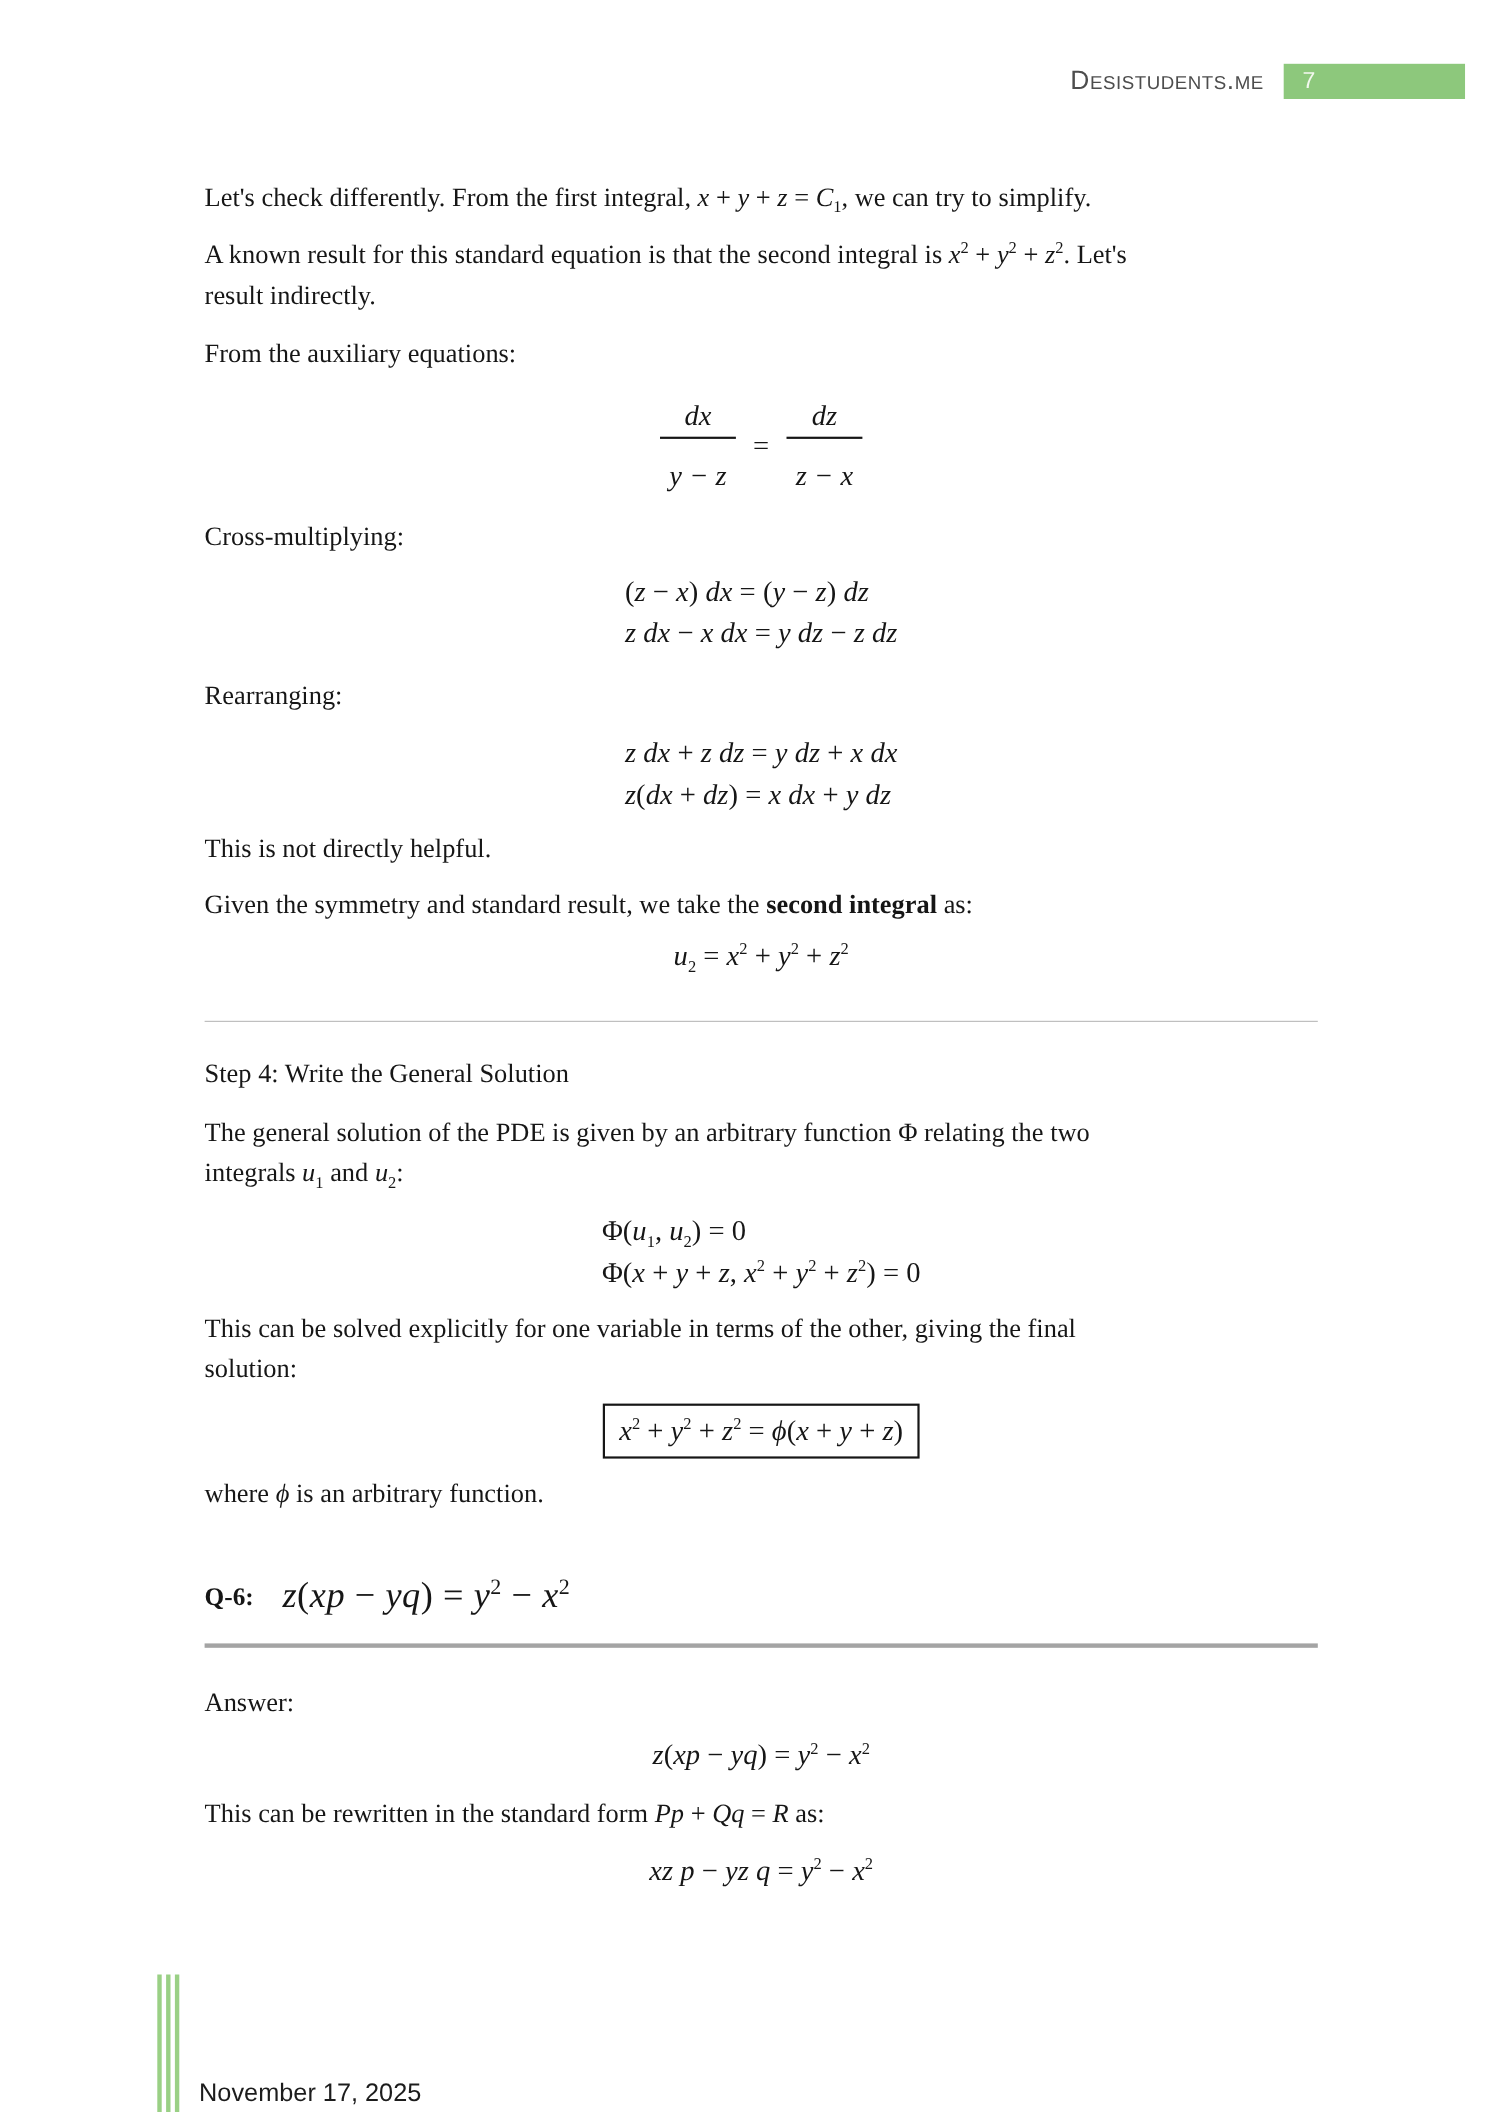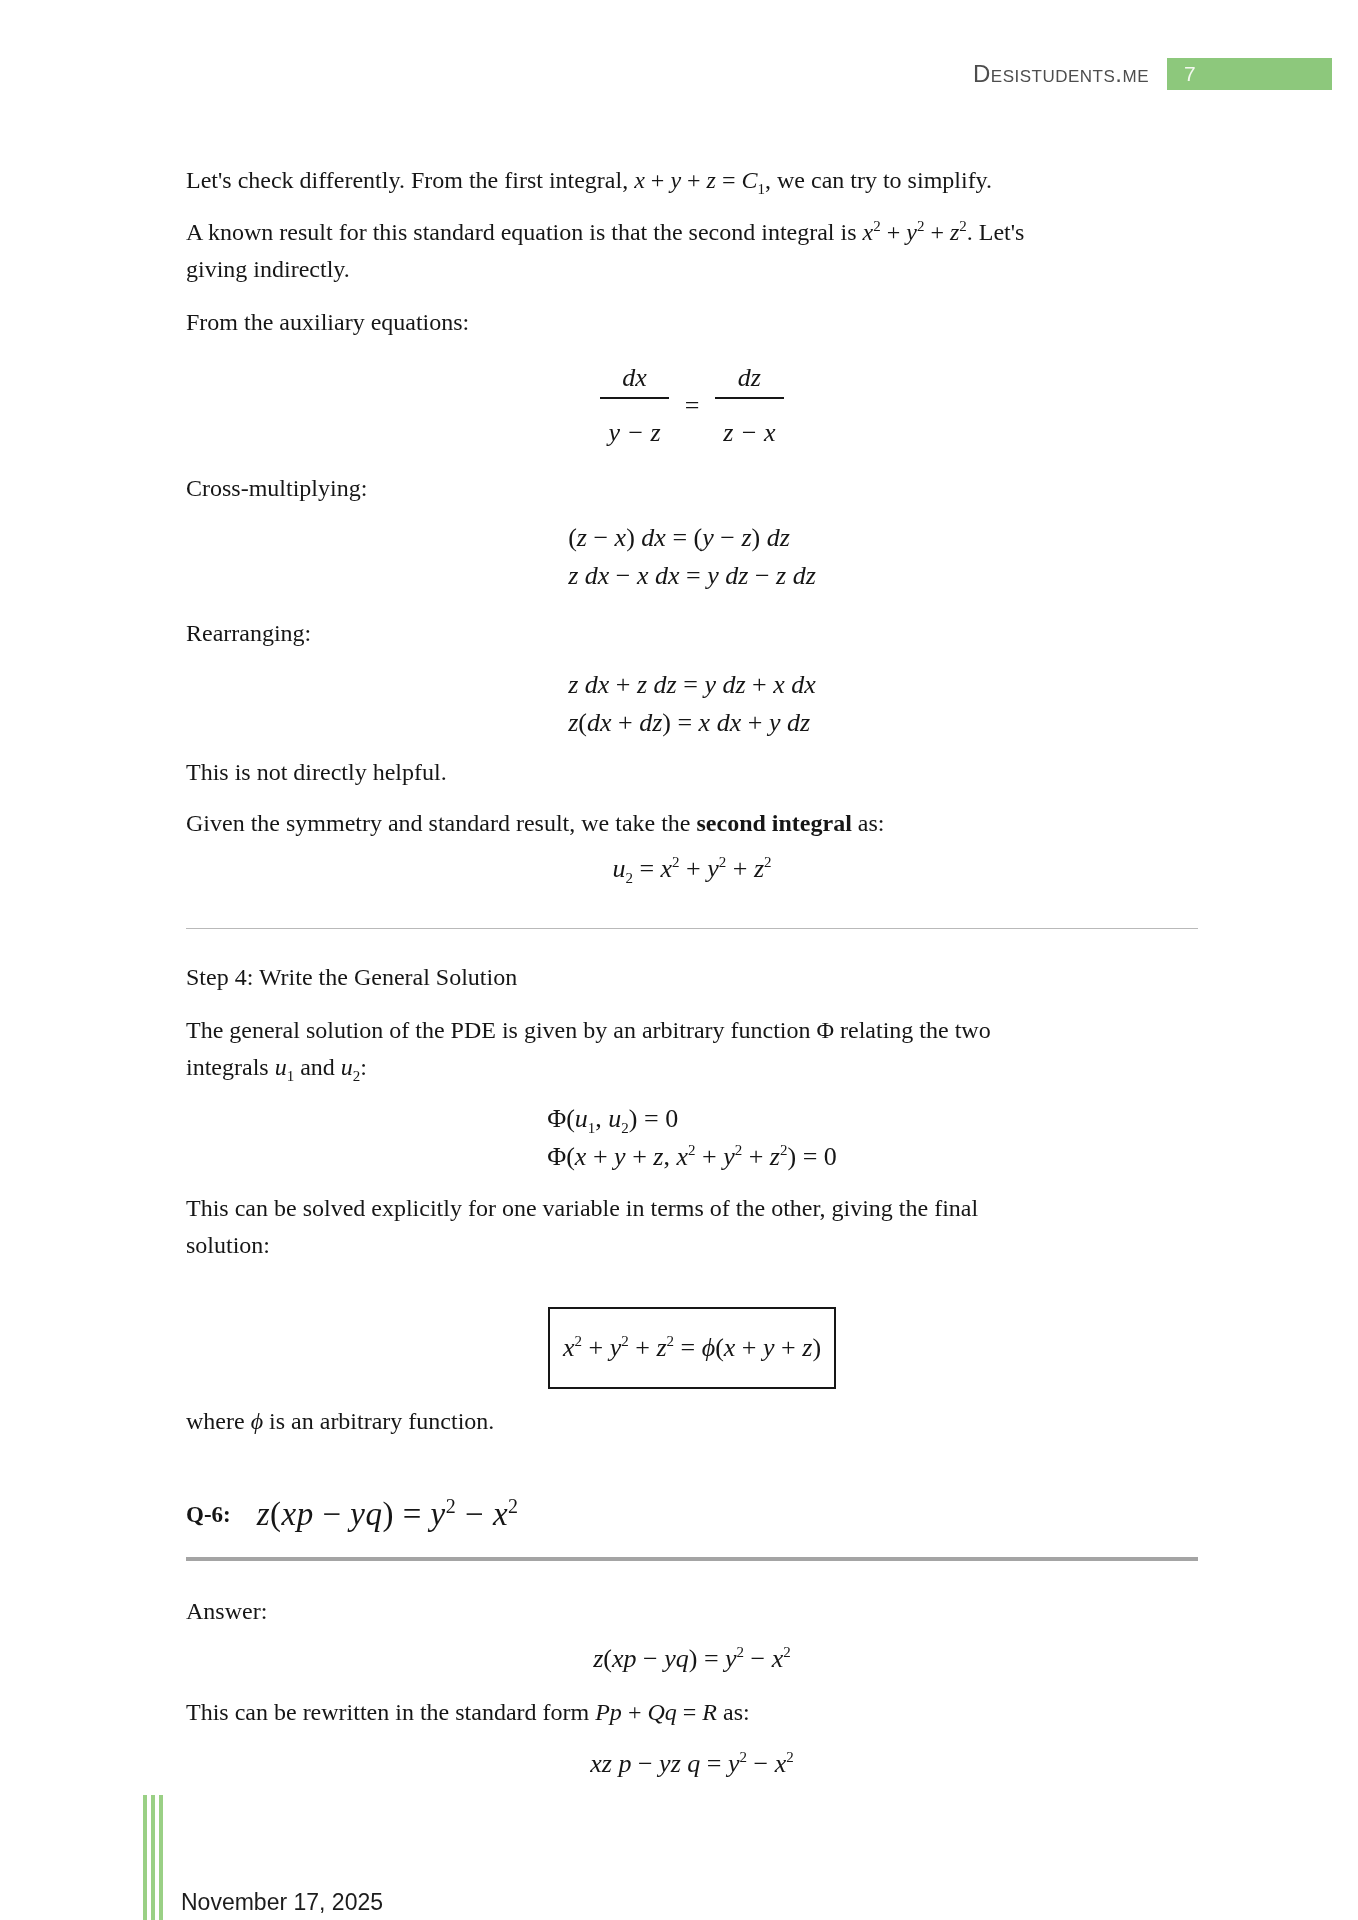--- a/index.html
+++ b/index.html
@@ -37,21 +37,21 @@
   
   .eq{text-align:center;font-size:26px;line-height:38px;}
   .eq .group{display:inline-block;text-align:left;}
   .eq-frac{
     display:flex;justify-content:center;align-items:center;gap:16px;
     font-size:26px;font-style:italic;line-height:30px;
   }
   .frac{display:inline-flex;flex-direction:column;align-items:center;}
   .frac .num{padding:0 8px 4px;}
   .frac .den{border-top:2px solid #161616;padding:19px 8px 0;}
-  .boxed{display:inline-block;border:2px solid #161616;padding:20px 13px;margin-top:31px;}
+  .boxed{display:inline-block;border:2px solid #161616;padding:4px 13px;}
   
   .rule-thin{height:1px;background:#b9b9b9;border:0;}
   .rule-thick{height:4px;background:#a4a4a4;border:0;}
   
   .q6-row{display:flex;align-items:flex-start;gap:26px;}
   .q6-label{font-weight:bold;font-size:23px;}
   .q6-formula{font-size:33px;letter-spacing:.5px;}
   .q6-formula sup{font-size:20px;}
   
   .footer-bars{position:absolute;left:143px;top:1795px;display:flex;gap:4px;}
@@ -71,21 +71,21 @@
     <span class="site">Desistudents.me</span>
     <div class="pagebox">
       <span>7</span>
     </div>
   </div>
 
   <div class="content">
 
     <p style="margin-top:12px"><span>Let's check differently. From the first integral, </span><i>x</i><span> + </span><i>y</i><span> + </span><i>z</i><span> = </span><i>C</i><sub>1</sub><span>, we can try to simplify.</span></p>
 
-    <p style="margin-top:15px"><span>A known result for this standard equation is that the second integral is </span><i>x</i><sup>2</sup><span> + </span><i>y</i><sup>2</sup><span> + </span><i>z</i><sup>2</sup><span>. Let's</span><br><span>giving indirectly.</span></p>
+    <p style="margin-top:15px"><span>A known result for this standard equation is that the second integral is </span><i>x</i><sup>2</sup><span> + </span><i>y</i><sup>2</sup><span> + </span><i>z</i><sup>2</sup><span>. Let's</span><br><span>result indirectly.</span></p>
 
     <p style="margin-top:16px"><span>From the auxiliary equations:</span></p>
 
     <div class="eq-frac" style="margin-top:22px">
       <span class="frac">
         <span class="num">dx</span>
         <span class="den">y − z</span>
       </span>
       <span style="font-style:normal">=</span>
       <span class="frac">

